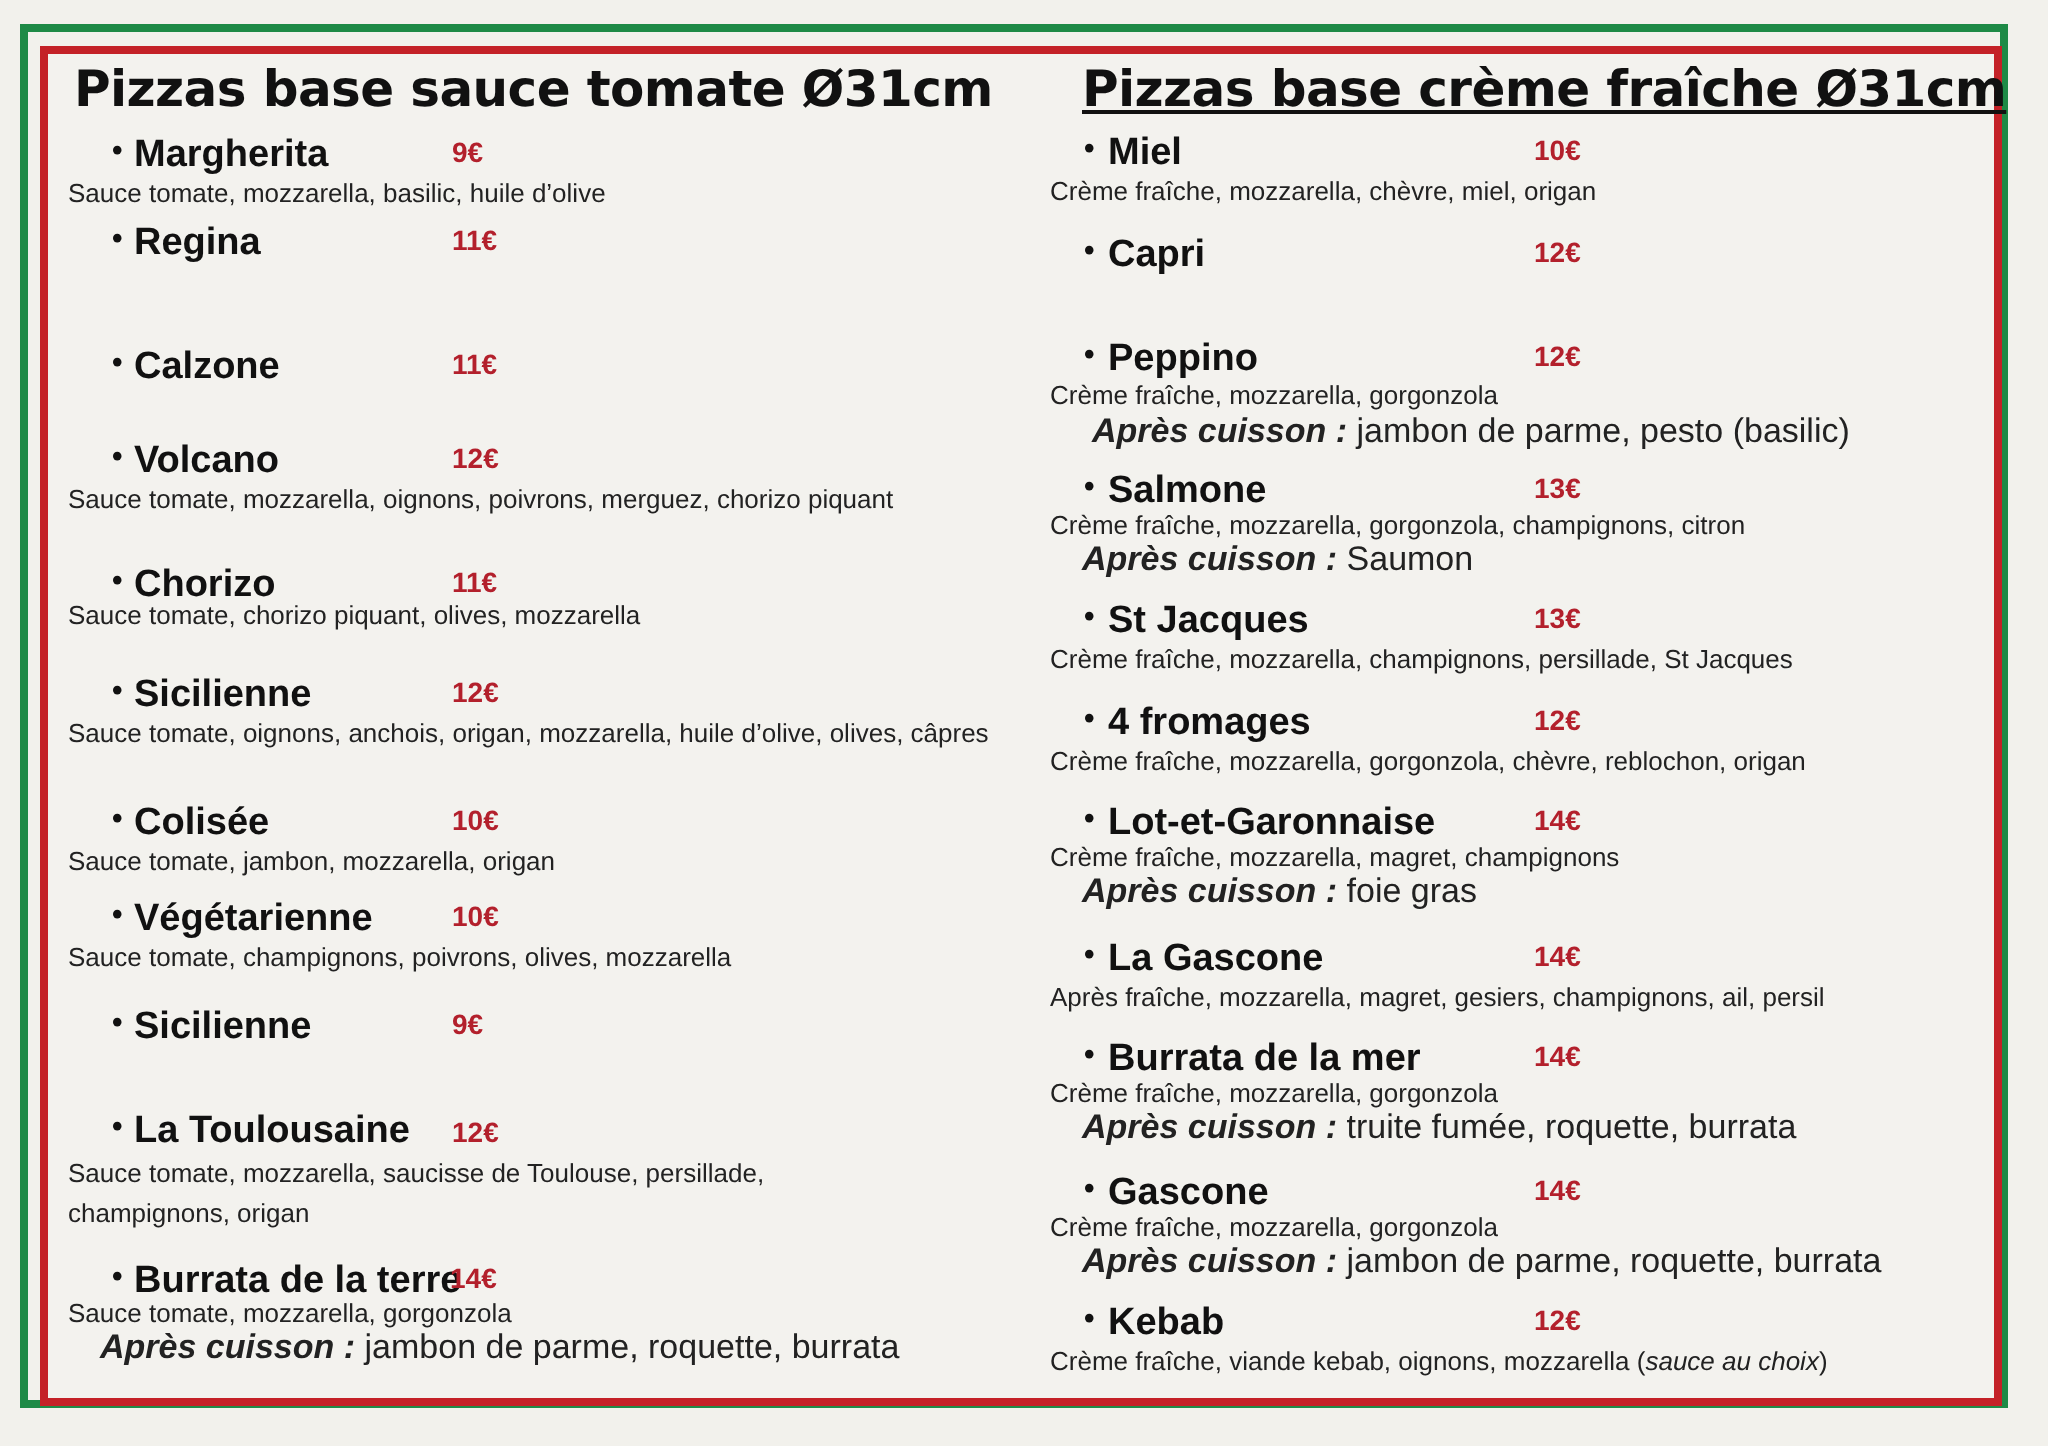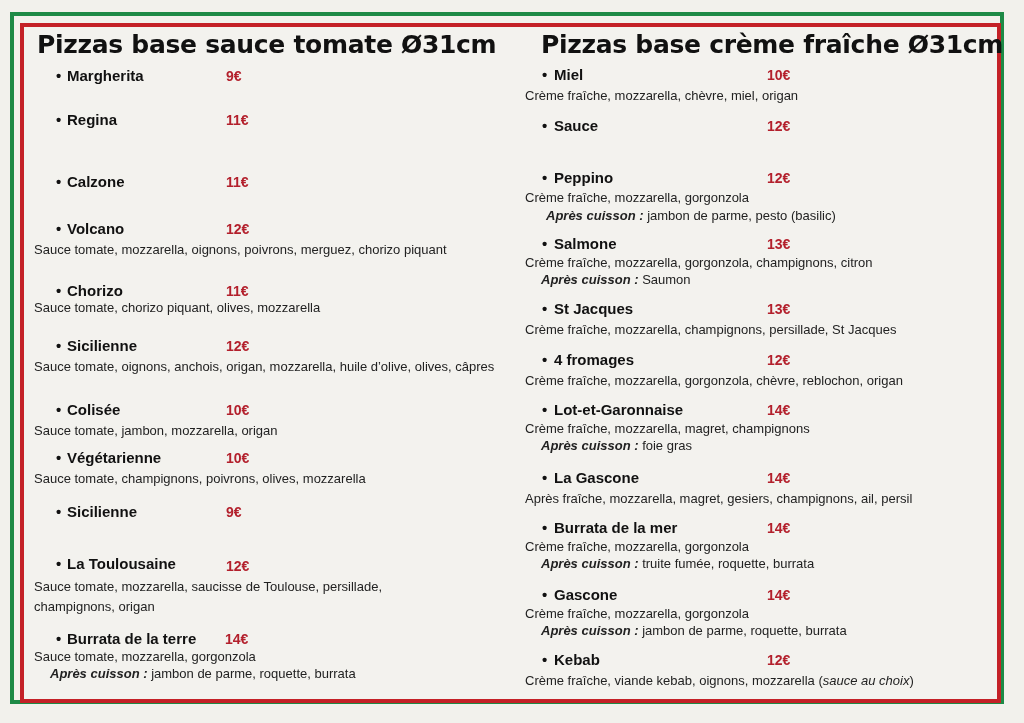--- a/index.html
+++ b/index.html
@@ -7,54 +7,55 @@
     width: 1024px; height: 723px; background: #f2f1ec; position: relative; overflow: hidden;
     font-family: "Liberation Sans", sans-serif; color: #1a1a1a;
   }
   .frame-green { position: absolute; left: 10px; top: 12px; width: 994px; height: 692px; border: 4px solid #1e8a46; box-sizing: border-box; }
   .frame-red { position: absolute; left: 20px; top: 23px; width: 981px; height: 680px; border: 4px solid #c42127; box-sizing: border-box; background: #f3f2ee; }
   .col { position: absolute; top: 0; }
   .col-left { left: 34px; width: 470px; }
   .col-right { left: 525px; width: 470px; }
   .title { position: absolute; top: 30px; font-family: "DejaVu Sans", sans-serif; font-weight: bold; font-size: 25px; letter-spacing: -0.3px; color: #111; white-space: nowrap; }
   .col-left .title { left: 3px; }
-  .col-right .title { left: 16px; }
+  .col-right .title { left: 16px; text-decoration: underline; }
   .item { position: absolute; left: 0; width: 470px; }
   .name-row { position: relative; height: 20px; }
   .bullet { position: absolute; top: 0; font-weight: bold; font-size: 15px; color: #111; }
-  .name { position: absolute; top: 0; font-weight: bold; font-size: 15px; color: #111; white-space: nowrap; }
+  .name { position: absolute; top: 0; font-weight: bold; font-size: 19px; color: #111; white-space: nowrap; }
   .price { position: absolute; top: 1px; font-weight: bold; font-size: 14px; color: #b3202c; white-space: nowrap; }
   .col-left .bullet { left: 22px; }
   .col-left .name { left: 33px; }
   .col-left .price { left: 192px; }
   .col-right .bullet { left: 17px; }
   .col-right .name { left: 29px; }
   .col-right .price { left: 242px; }
   .desc { font-size: 13px; line-height: 20px; color: #222; width: 430px; }
-  .after { font-size: 13px; line-height: 20px; color: #222; }
+  .after { font-size: 17px; line-height: 20px; color: #222; }
   .after .lbl { font-weight: bold; font-style: italic; }
   .col-left .after { padding-left: 16px; }
   .col-right .after { padding-left: 16px; }
   .it { font-style: italic; }
 </style>
 </head>
 <body>
 
 <div class="frame-green"></div>
 <div class="frame-red"></div>
 
 <div class="col col-left">
   <div class="title">Pizzas base sauce tomate Ø31cm</div>
 
   <div class="item" style="top:67px">
     <div class="name-row">
         <span class="bullet">•</span>
         <span class="name">Margherita</span>
         <span class="price">9€</span>
       </div>
+    <div class="desc">Sauce tomate, mozzarella, basilic, huile d’olive</div>
   </div>
 
   <div class="item" style="top:111px">
     <div class="name-row">
         <span class="bullet">•</span>
         <span class="name">Regina</span>
         <span class="price">11€</span>
       </div>
   </div>
 
@@ -147,21 +148,21 @@
         <span class="bullet">•</span>
         <span class="name">Miel</span>
         <span class="price">10€</span>
       </div>
     <div class="desc">Crème fraîche, mozzarella, chèvre, miel, origan</div>
   </div>
 
   <div class="item" style="top:117px">
     <div class="name-row">
         <span class="bullet">•</span>
-        <span class="name">Sauce</span>
+        <span class="name">Capri</span>
         <span class="price">12€</span>
       </div>
   </div>
 
   <div class="item" style="top:169px">
     <div class="name-row">
         <span class="bullet">•</span>
         <span class="name">Peppino</span>
         <span class="price">12€</span>
       </div>

